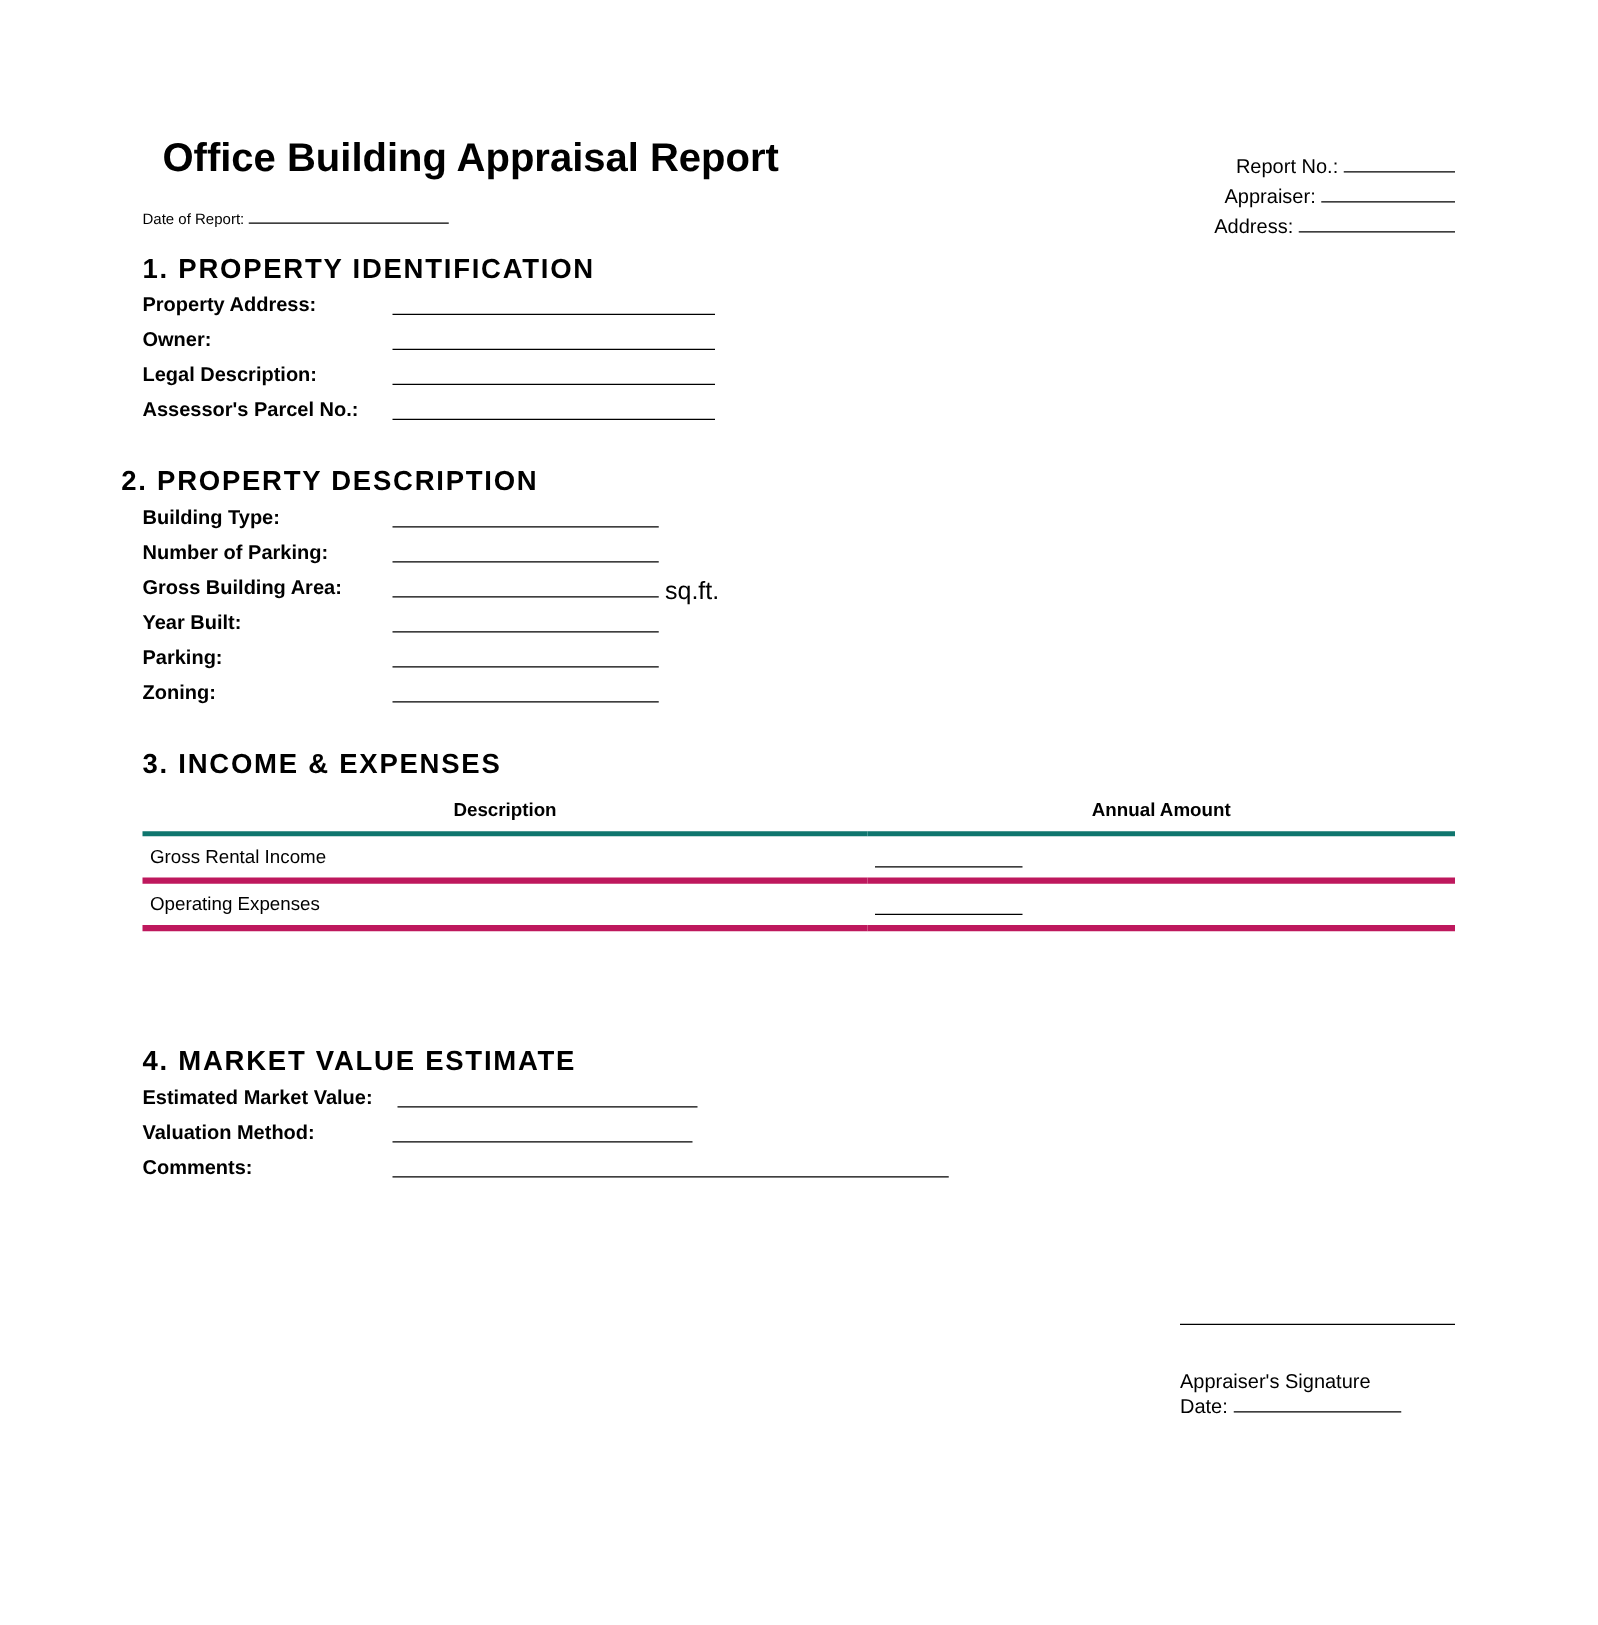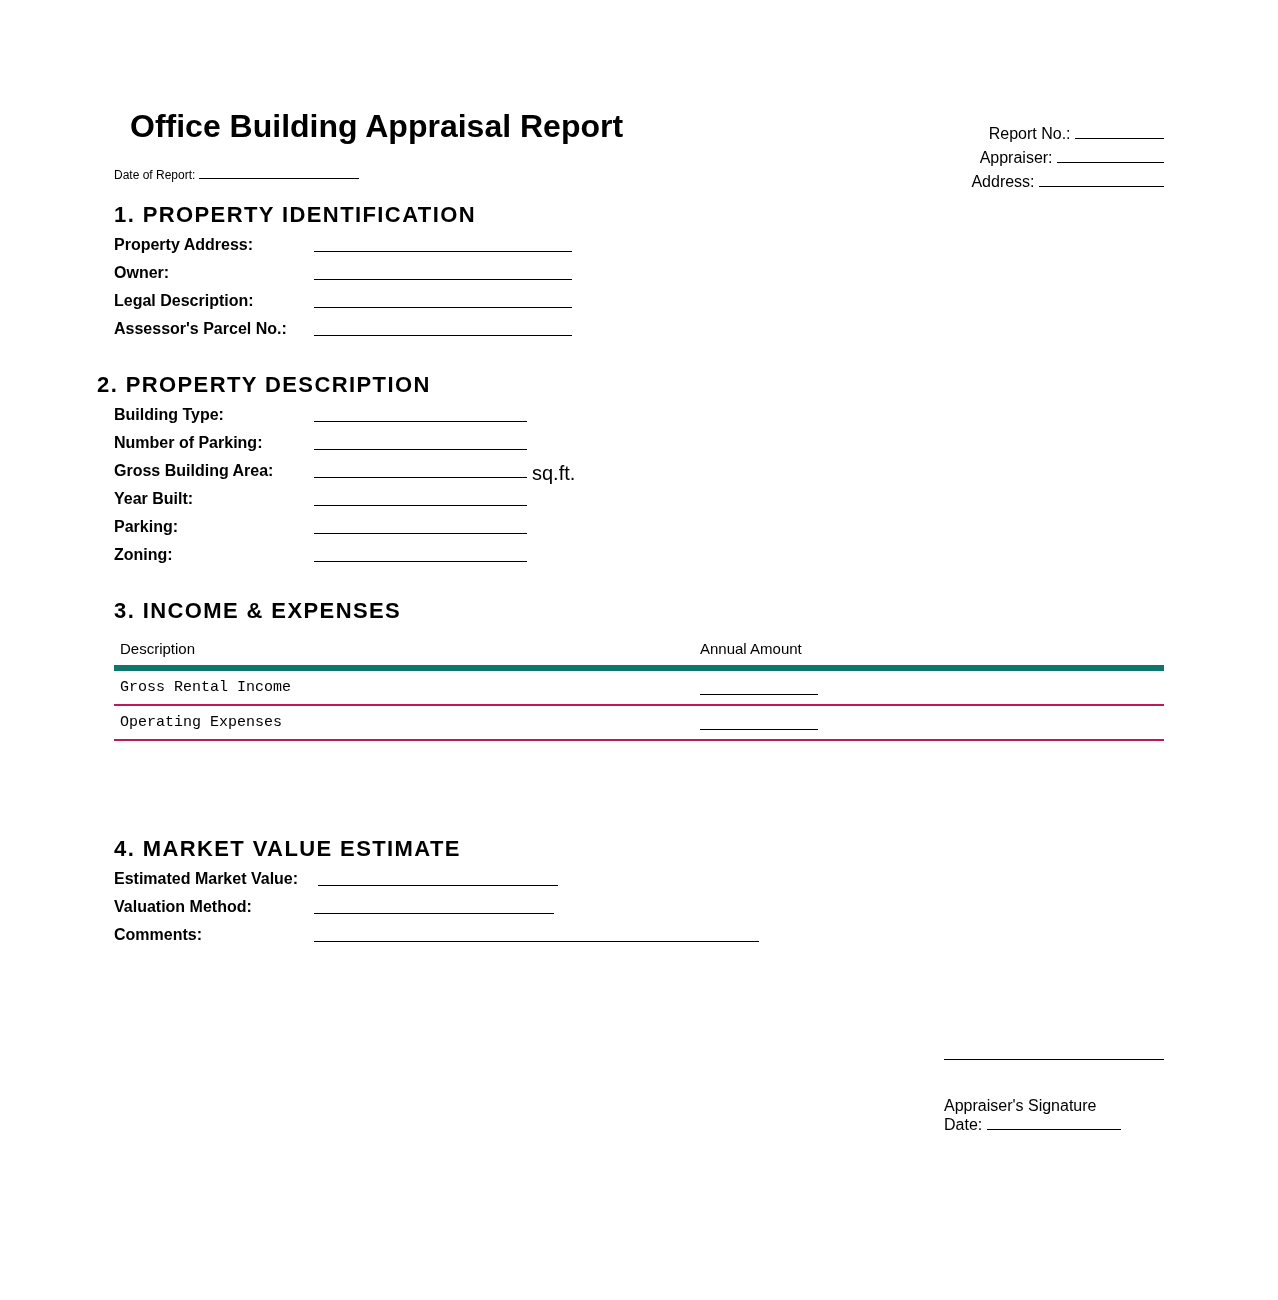--- a/index.html
+++ b/index.html
@@ -12,22 +12,22 @@
     .date-line { left: 114px; top: 136px; font-size: 12px; line-height: 18px; }
     .blank { display: inline-block; border-bottom: 1px solid #000; height: 14px; vertical-align: baseline; }
     .meta { right: 114px; top: 94px; font-size: 16px; text-align: right; line-height: 24px; }
     .meta div { white-space: nowrap; }
     .section-title { font-size: 22px; font-weight: bold; letter-spacing: 1.4px; margin: 0; line-height: 22px; }
     .field-row { position: absolute; left: 114px; height: 28px; font-size: 16px; font-weight: bold; }
     .field-row .lbl { position: absolute; left: 0; top: 0; white-space: nowrap; }
     .field-row .line { position: absolute; top: 15px; border-bottom: 1px solid #000; }
     .field-row .unit { position: absolute; top: 0; font-weight: normal; font-size: 20px; }
     table.ie { position: absolute; left: 114px; top: 632px; width: 1050px; border-collapse: collapse; font-size: 15px; }
-    table.ie th { text-align: left; font-weight: normal; padding: 0 6px; height: 33px; border-bottom: 6px solid #0f766e; }
-    table.ie td { padding: 0 6px; height: 33px; border-bottom: 2px solid #be185d; vertical-align: middle; font-family: Liberation Mono, monospace; }
+    table.ie th { text-align: center; font-weight: bold; padding: 0 6px; height: 33px; border-bottom: 4px solid #0f766e; }
+    table.ie td { padding: 0 6px; height: 33px; border-bottom: 5px solid #be185d; vertical-align: middle; }
     table.ie td .amt-line { display: inline-block; width: 118px; border-bottom: 1px solid #000; height: 9px; margin-top: 10px; }
     .sig-line { left: 944px; top: 1031px; width: 220px; border-top: 1px solid #000; }
     .sig-text { left: 944px; top: 1069px; font-size: 16px; line-height: 18px; }
   </style>
 </head>
 <body>
 
 <h1 class="abs title">Office Building Appraisal Report</h1>
 <div class="abs date-line">
   <span>Date of Report:</span>

